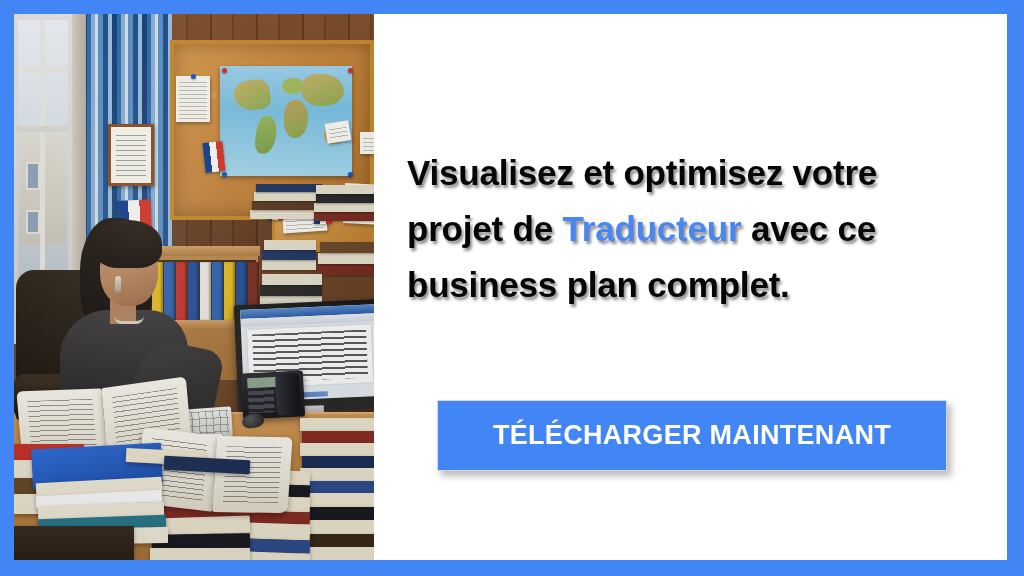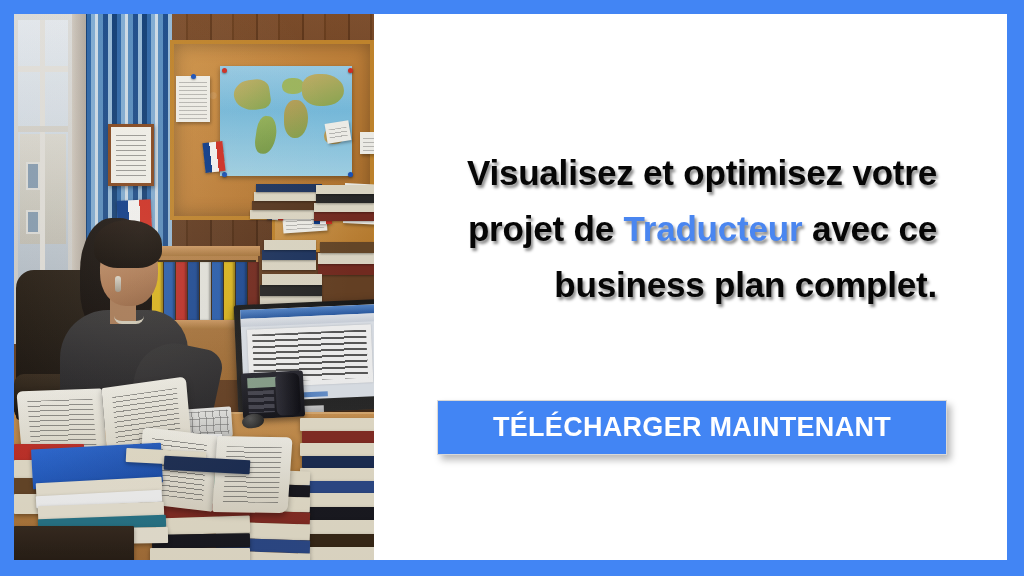--- a/index.html
+++ b/index.html
@@ -309,21 +309,20 @@
       linear-gradient(180deg, rgba(0,0,0,.05), rgba(0,0,0,.10));
     pointer-events:none;
   }
 
   
   #content-pane {
     position:relative;
     flex:1 1 auto;
     height:100%;
     background:#ffffff;
-    text-align:right;
   }
 
   #headline {
     position:absolute;
     left:33px;
     top:131px;
     width:530px;
     font-size:35px;
     font-weight:bold;
     line-height:56px;
@@ -331,21 +330,21 @@
     letter-spacing:-0.2px;
     text-shadow:2px 3px 3px rgba(0,0,0,.45);
   }
   #headline .kw { color:#4a86f0; }
 
   #cta-button {
     position:absolute;
     left:63px;
     top:386px;
     width:510px;
-    height:55px;
+    height:71px;
     background:#4285f4;
     border:1px solid #d8d8d8;
     box-shadow:4px 5px 7px rgba(0,0,0,.28);
     display:flex;
     align-items:center;
     justify-content:center;
     cursor:pointer;
   }
   #cta-label {
     color:#ffffff;

